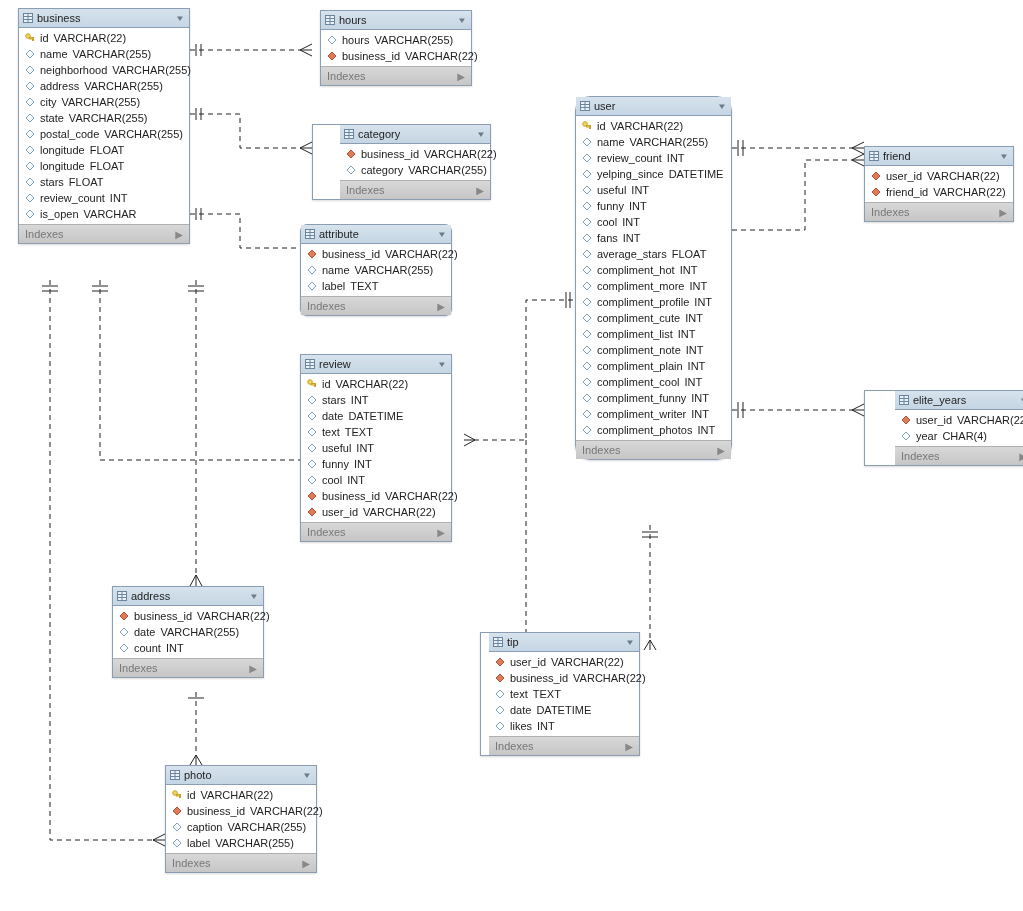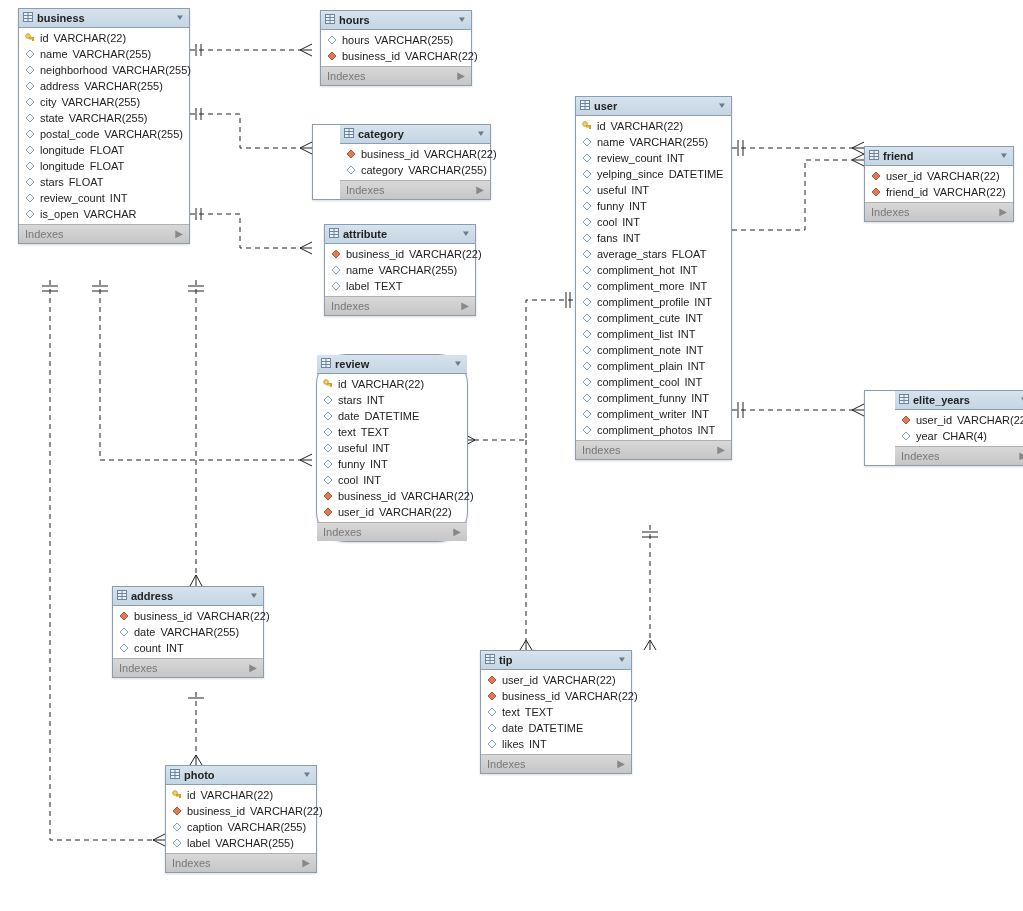--- a/index.html
+++ b/index.html
@@ -1,23 +1,23 @@
 <!DOCTYPE html>
 <html><head>
 <meta charset="utf-8">
 <style>
 body{margin:0;padding:0;background:#fff;font-family:Arial,Helvetica,sans-serif;font-size:11px;position:relative;width:1023px;height:911px}
 .canvas{position:relative;width:1023px;height:911px}
 .entity{position:absolute;background:#fff;border:1px solid #8a9db3;box-shadow:0 1px 2px rgba(0,0,0,.15)}
-.entity .ehdr{background:linear-gradient(#d7e3ed,#c4d5e3);border-bottom:1px solid #8a9db3;padding:3px 4px;display:flex;align-items:flex-start;gap:4px;font-weight:bold;color:#222}
+.entity .ehdr{background:linear-gradient(#d7e3ed,#c4d5e3);border-bottom:1px solid #8a9db3;padding:3px 4px;display:flex;align-items:center;gap:4px;font-weight:normal;color:#222}
 .entity .ehdr .tri{margin-left:auto;color:#6b7b8b;font-size:10px;transform:scaleY(.8)}
 .entity .cols{padding:2px 0}
 .entity .row{display:flex;align-items:center;gap:5px;padding:2px 6px;color:#222;white-space:nowrap}
 .entity .row .ic{width:10px;text-align:center;display:inline-flex;align-items:center;justify-content:center}
-.entity .idxrow{background:linear-gradient(#d8d8d8,#c6c6c6);border-top:1px solid #b0b0b0;padding:3px 6px;color:#777;display:flex;align-items:flex-start;gap:6px;font-size:11px}
+.entity .idxrow{background:linear-gradient(#d8d8d8,#c6c6c6);border-top:1px solid #b0b0b0;padding:3px 6px;color:#777;display:flex;align-items:flex-end;gap:6px;font-size:11px}
 .entity .idxrow .tri{margin-left:auto;color:#888;font-size:10px}
 svg.link{position:absolute;top:0;left:0;width:1023px;height:911px;pointer-events:none}
 svg.link path{stroke:#222;stroke-width:1;fill:none;stroke-dasharray:5 4}
 svg.link line.solid{stroke:#222;stroke-width:1}
 .icsvg{width:10px;height:10px;display:block}
 </style>
 </head>
 <body>
 <div class="canvas">
 
@@ -311,21 +311,21 @@
             </span>
             <span>category</span> 
             <span>VARCHAR(255)</span>
           </div>
         </div>
         <div class="idxrow">
           <span>Indexes</span>
           <span class="tri">▶</span>
         </div>
       </div>
-      <div class="entity" style="left: 324px; top: 224px; width: 150px;">
+      <div class="entity" style="left: 300px; top: 224px; width: 150px; border-radius: 7px;">
         <div class="ehdr">
           <span class="ic">
             <svg class="icsvg" viewBox="0 0 10 10">
               <rect x="0.5" y="0.5" width="9" height="9" fill="#eaf1f7" stroke="#6a85a0"></rect>
               <line x1="0.5" y1="3.5" x2="9.5" y2="3.5" stroke="#6a85a0"></line>
               <line x1="0.5" y1="6.5" x2="9.5" y2="6.5" stroke="#6a85a0"></line>
               <line x1="5" y1="0.5" x2="5" y2="9.5" stroke="#6a85a0"></line>
             </svg>
           </span>
           <span>attribute</span>
@@ -358,21 +358,21 @@
             </span>
             <span>label</span> 
             <span>TEXT</span>
           </div>
         </div>
         <div class="idxrow">
           <span>Indexes</span>
           <span class="tri">▶</span>
         </div>
       </div>
-      <div class="entity" style="left: 316px; top: 354px; width: 150px; border-radius: 30px;">
+      <div class="entity" style="left: 300px; top: 354px; width: 150px;">
         <div class="ehdr">
           <span class="ic">
             <svg class="icsvg" viewBox="0 0 10 10">
               <rect x="0.5" y="0.5" width="9" height="9" fill="#eaf1f7" stroke="#6a85a0"></rect>
               <line x1="0.5" y1="3.5" x2="9.5" y2="3.5" stroke="#6a85a0"></line>
               <line x1="0.5" y1="6.5" x2="9.5" y2="6.5" stroke="#6a85a0"></line>
               <line x1="5" y1="0.5" x2="5" y2="9.5" stroke="#6a85a0"></line>
             </svg>
           </span>
           <span>review</span>
@@ -461,21 +461,21 @@
             </span>
             <span>user_id</span> 
             <span>VARCHAR(22)</span>
           </div>
         </div>
         <div class="idxrow">
           <span>Indexes</span>
           <span class="tri">▶</span>
         </div>
       </div>
-      <div class="entity" style="left: 575px; top: 96px; width: 155px;">
+      <div class="entity" style="left: 575px; top: 96px; width: 155px; border-radius: 15px;">
         <div class="ehdr">
           <span class="ic">
             <svg class="icsvg" viewBox="0 0 10 10">
               <rect x="0.5" y="0.5" width="9" height="9" fill="#eaf1f7" stroke="#6a85a0"></rect>
               <line x1="0.5" y1="3.5" x2="9.5" y2="3.5" stroke="#6a85a0"></line>
               <line x1="0.5" y1="6.5" x2="9.5" y2="6.5" stroke="#6a85a0"></line>
               <line x1="5" y1="0.5" x2="5" y2="9.5" stroke="#6a85a0"></line>
             </svg>
           </span>
           <span>user</span>
@@ -786,21 +786,21 @@
             </span>
             <span>count</span> 
             <span>INT</span>
           </div>
         </div>
         <div class="idxrow">
           <span>Indexes</span>
           <span class="tri">▶</span>
         </div>
       </div>
-      <div class="entity" style="left: 480px; top: 650px; width: 150px;">
+      <div class="entity" style="left: 480px; top: 632px; width: 150px; padding-left: 8px;">
         <div class="ehdr">
           <span class="ic">
             <svg class="icsvg" viewBox="0 0 10 10">
               <rect x="0.5" y="0.5" width="9" height="9" fill="#eaf1f7" stroke="#6a85a0"></rect>
               <line x1="0.5" y1="3.5" x2="9.5" y2="3.5" stroke="#6a85a0"></line>
               <line x1="0.5" y1="6.5" x2="9.5" y2="6.5" stroke="#6a85a0"></line>
               <line x1="5" y1="0.5" x2="5" y2="9.5" stroke="#6a85a0"></line>
             </svg>
           </span>
           <span>tip</span>

